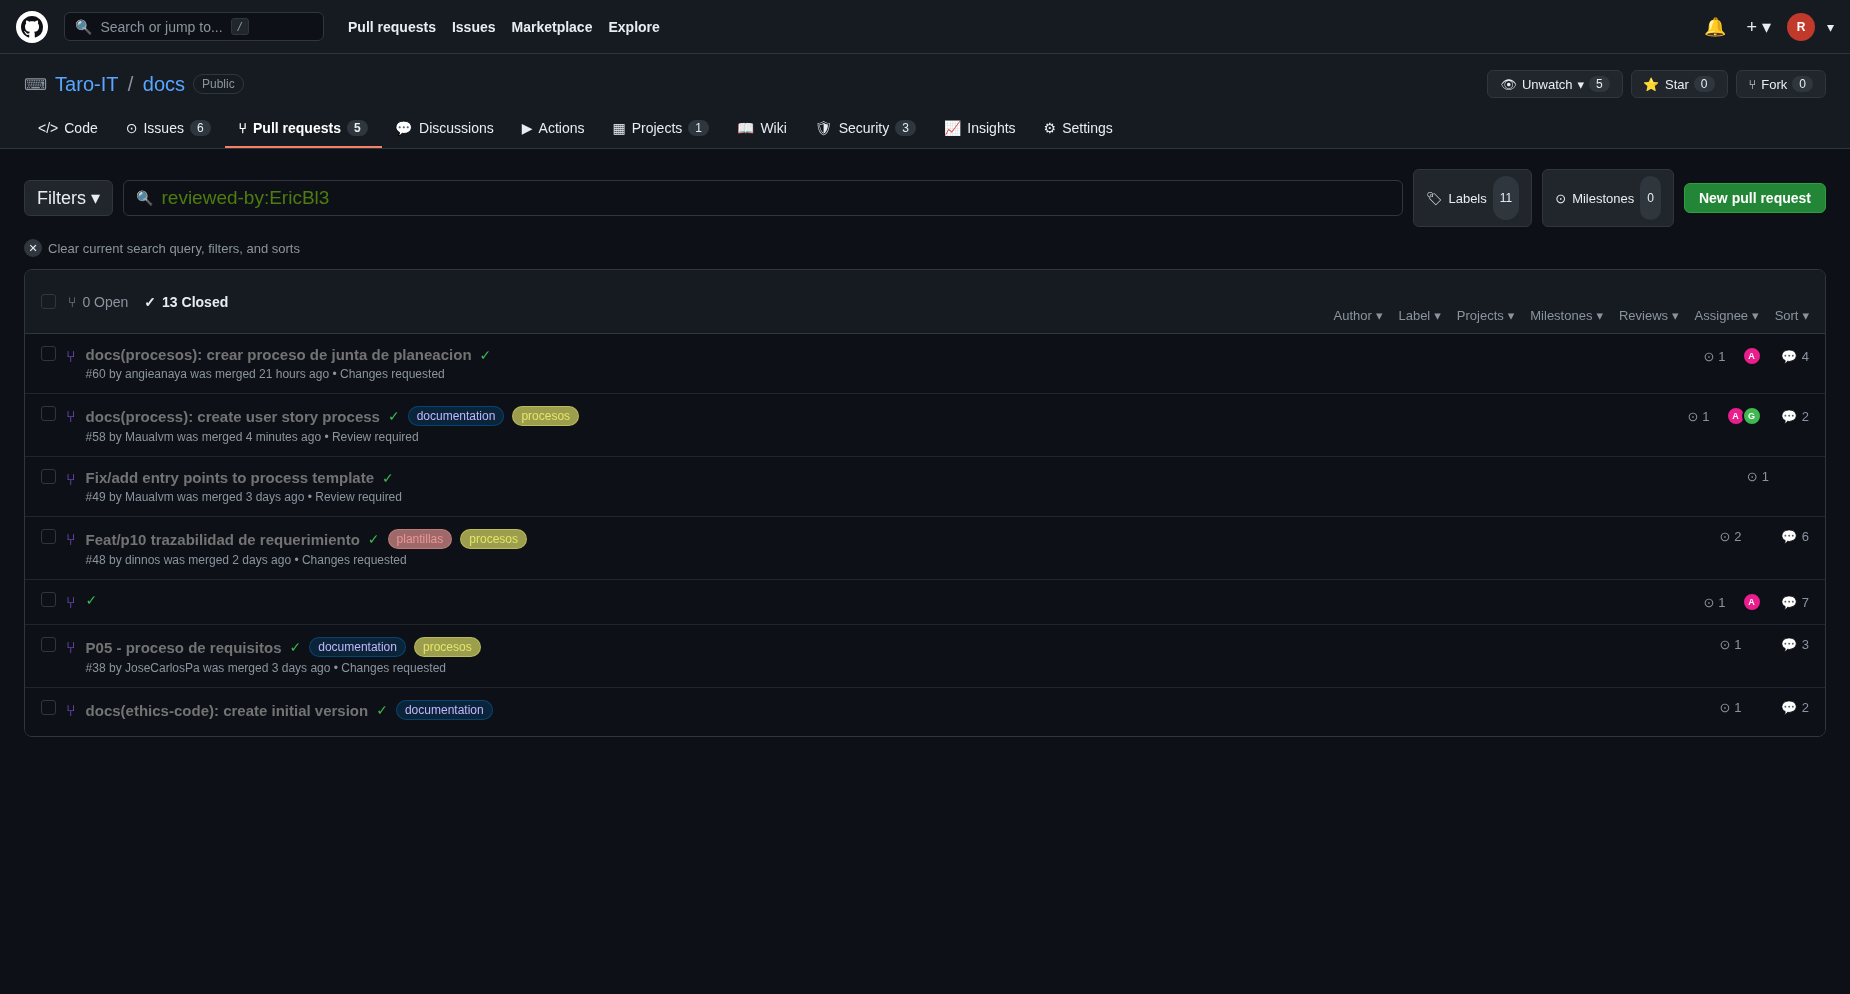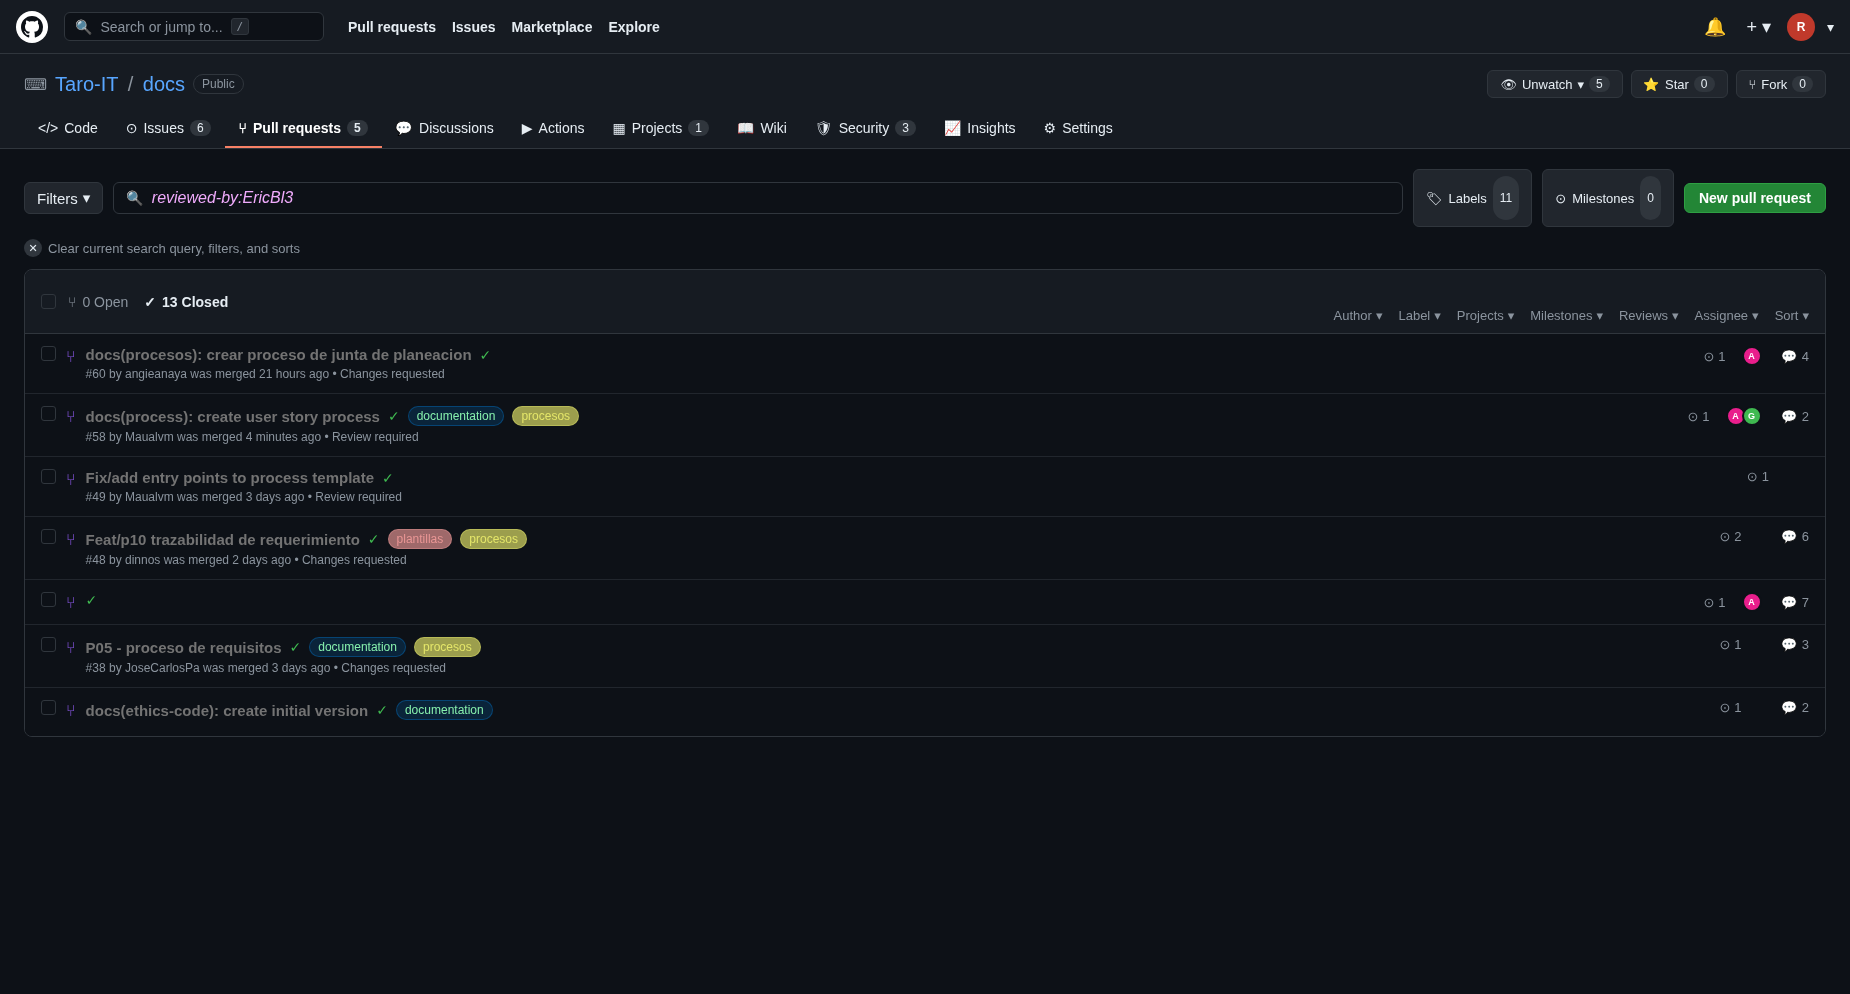--- a/index.html
+++ b/index.html
@@ -161,38 +161,38 @@
     .filter-bar {
       display: flex; align-items: center; gap: 10px;
       margin-bottom: 12px;
     }
     .btn-filters {
       background: #21262d;
       border: 1px solid #30363d;
       color: #e6edf3;
       border-radius: 6px;
       padding: 6px 12px;
-      font-size: 15px;
+      font-size: 18px;
       cursor: pointer;
       display: flex; align-items: center; gap: 5px;
     }
     .filter-search {
       flex: 1;
       background: #0d1117;
       border: 1px solid #30363d;
       border-radius: 6px;
       padding: 6px 12px;
       color: #e6edf3;
       font-size: 14px;
       display: flex; align-items: center; gap: 8px;
     }
     .filter-search span { color: #8b949e; }
     .filter-search input {
       background: none; border: none; outline: none;
-      color: #f0abfc; font-size: 16px; flex: 1; font-style: italic;
+      color: #4d7c0f; font-size: 19px; flex: 1;
     }
     .btn-labels, .btn-milestones {
       background: #21262d;
       border: 1px solid #30363d;
       color: #e6edf3;
       border-radius: 6px;
       padding: 6px 12px;
       font-size: 13px;
       cursor: pointer;
       display: flex; align-items: center; gap: 6px;
@@ -303,21 +303,21 @@
     }
     .pr-check-icon { color: #3fb950; font-size: 14px; }
     .pr-label {
       border-radius: 20px;
       padding: 2px 8px;
       font-size: 12px;
       font-weight: 500;
     }
     .label-documentation {
       background: #0075ca33;
-      color: #86efac;
+      color: #c4b5fd;
       border: 1px solid #0075ca66;
     }
     .label-procesos {
       background: #e4e669aa;
       color: #e4e669;
       border: 1px solid #e4e66966;
     }
     .label-plantillas {
       background: #e99695aa;
       color: #e99695;

